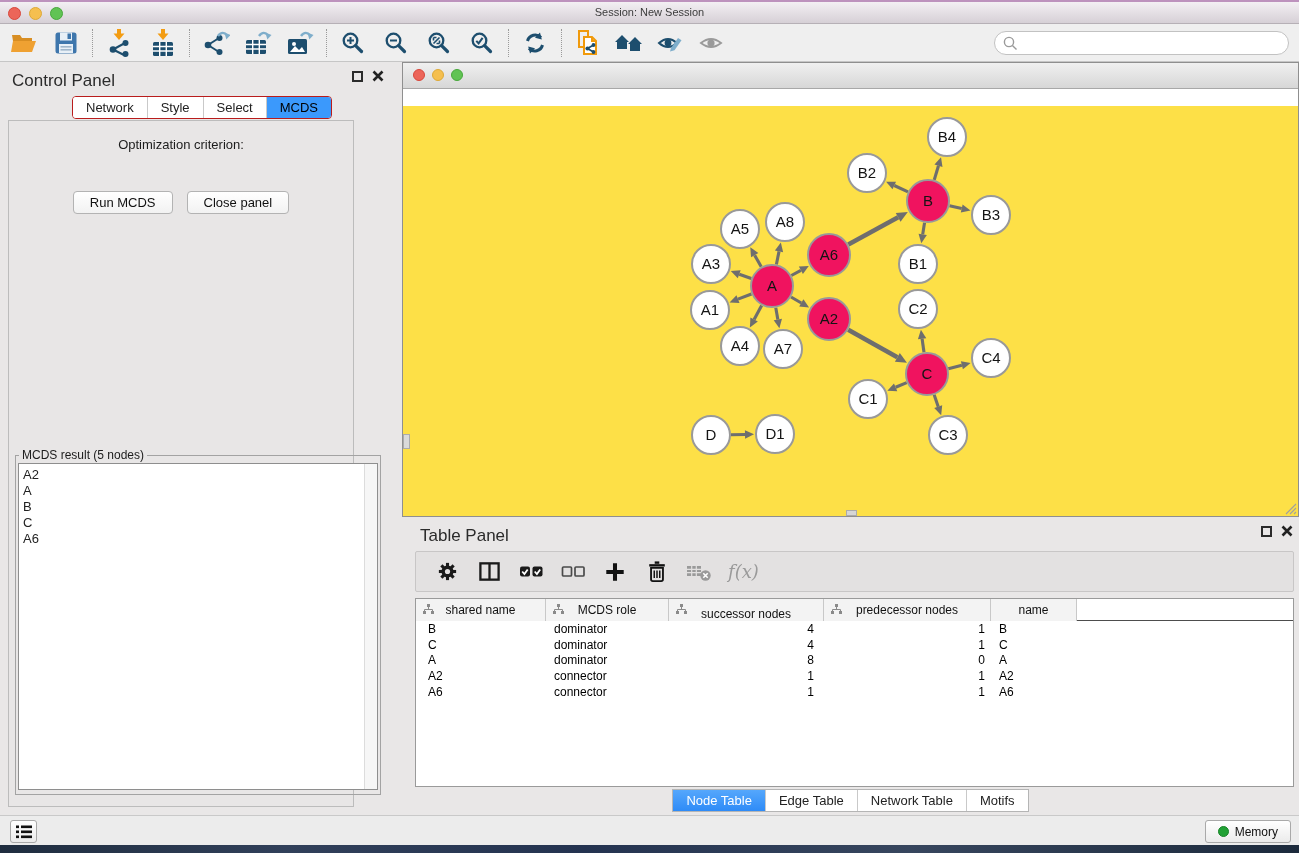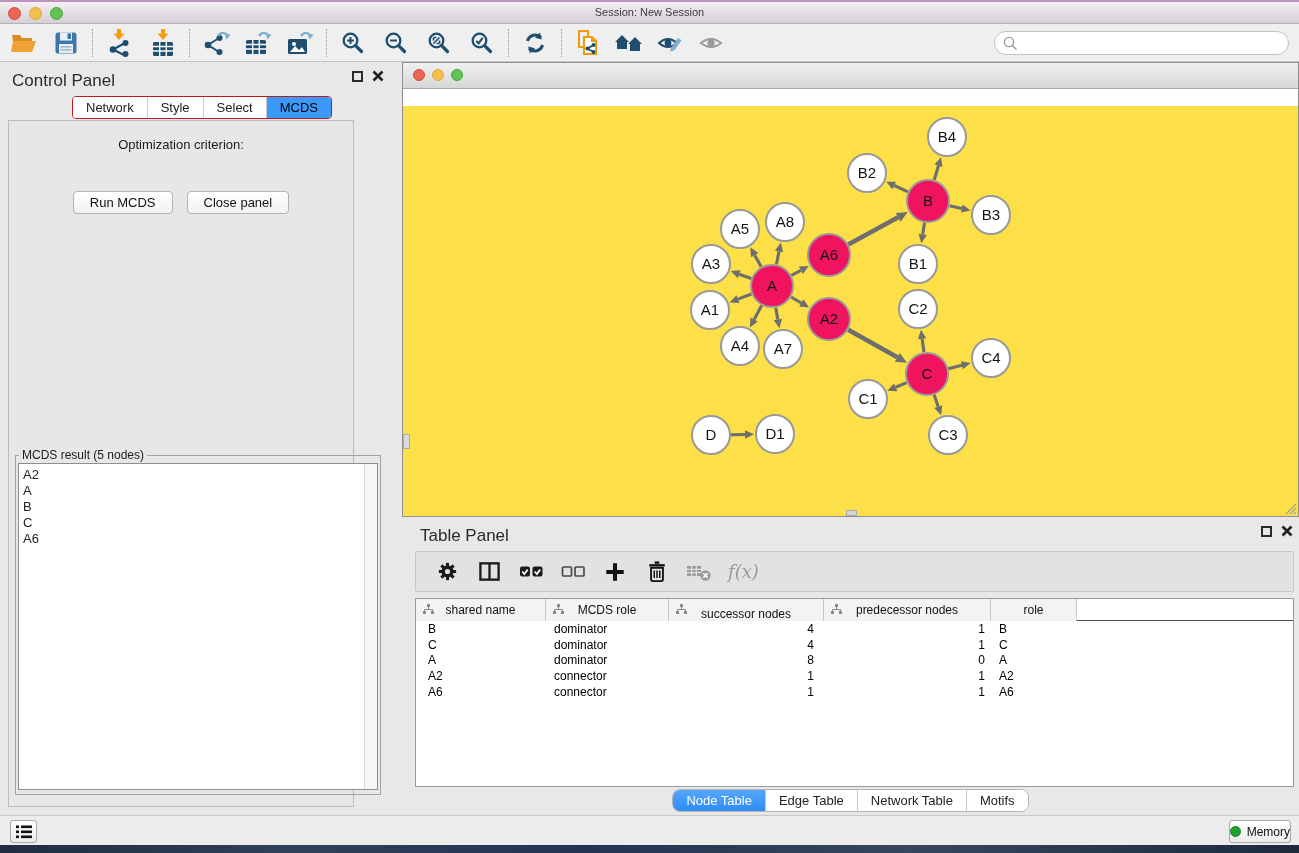--- a/index.html
+++ b/index.html
@@ -63,30 +63,30 @@
   .tp-toolbar { position:absolute; left:13px; top:34px; width:879px; height:41px; background:#e3e1e1; border:1px solid #c8c6c6; border-radius:2px; display:flex; align-items:center; gap:16px; padding-left:18px; }
   .tp-ic { width:26px; height:26px; display:flex; align-items:center; justify-content:center; }
   .fx { font-family:"DejaVu Serif", serif; font-style:italic; font-size:18px; color:#9a9a9a; }
   .nt-table { position:absolute; left:13px; top:81px; width:879px; height:189px; background:#fff; border:1px solid #9a9a9a; overflow:hidden; }
   .nt-header { display:flex; height:22px; border-bottom:1px solid #4d4d4d; }
   .nt-hcell { position:relative; height:22px; background:#f3f3f3; border-right:1px solid #c8c8c8; display:flex; align-items:center; justify-content:center; font-size:12px; color:#111; }
   .nt-hcell .tree-ic { position:absolute; left:7px; top:5px; }
   .nt-row { display:flex; height:15.7px; align-items:center; }
   .nt-cell { font-size:12px; color:#000; white-space:nowrap; overflow:hidden; }
   .tp-tabs { position:absolute; left:0; right:0; top:272px; display:flex; justify-content:center; }
-  .tp-tabs-inner { display:flex; border:1px solid #b5b5b5; border-radius:8px; overflow:hidden; background:#fff; }
+  .tp-tabs-inner { display:flex; border:1px solid #b5b5b5; border-radius:0; overflow:hidden; background:#fff; }
   .tp-tab { height:21px; line-height:21px; padding:0 13px; font-size:13px; background:#fff; border-right:1px solid #c9c9c9; }
   .tp-tab:last-child { border-right:none; }
   .tp-tab.active { background:linear-gradient(#55a7fc,#2e8bf7); color:#fff; }
 
   
   .statusbar { position:absolute; left:0; top:815px; width:1299px; height:30px; background:#ececec; border-top:1px solid #c9c9c9; }
   .sb-btn { position:absolute; top:4px; height:23px; background:linear-gradient(#ffffff,#ebebeb); border:1px solid #a9a9a9; border-radius:3px; display:flex; align-items:center; justify-content:center; }
   .sb-list { left:10px; width:27px; }
-  .sb-memory { right:8px; padding:0 0; gap:6px; font-size:12px; color:#111; }
+  .sb-memory { right:8px; padding:0 12px; gap:6px; font-size:12px; color:#111; }
   .mem-dot { width:11px; height:11px; border-radius:50%; background:#21a135; border:1px solid #188328; }
   .desktop-strip { position:absolute; left:0; top:845px; width:1299px; height:8px;
     background:linear-gradient(90deg,#1f2d3f,#31405a 22%,#243350 45%,#37465e 70%,#1c2a3c); }
 </style>
 </head>
 <body>
 
 <div class="titlebar">
   <div class="lights">
     <span class="light red"></span>
@@ -492,21 +492,21 @@
             <g fill="#8a8a8a">
               <rect x="4" y="0" width="3" height="3"></rect>
               <rect x="0" y="7" width="3" height="3"></rect>
               <rect x="8" y="7" width="3" height="3"></rect>
             </g>
             <path d="M5.5 3v2.5M1.5 7V5.5h8V7" stroke="#8a8a8a" fill="none"></path>
           </svg>
           <span>predecessor nodes</span>
         </div>
         <div class="nt-hcell" style="width: 86px;">
-          <span>role</span>
+          <span>name</span>
         </div>
       </div>
     <div class="nt-body" id="nt-body">
         <div class="nt-row">
           <div class="nt-cell" style="width: 130px; text-align: left; padding: 0px 0px 0px 12px;">B</div>
           <div class="nt-cell" style="width: 123px; text-align: left; padding: 0px 0px 0px 8px;">dominator</div>
           <div class="nt-cell" style="width: 155px; text-align: right; padding: 0px 10px 0px 0px;">4</div>
           <div class="nt-cell" style="width: 167px; text-align: right; padding: 0px 6px 0px 0px;">1</div>
           <div class="nt-cell" style="width: 86px; text-align: left; padding: 0px 0px 0px 8px;">B</div>
         </div>

